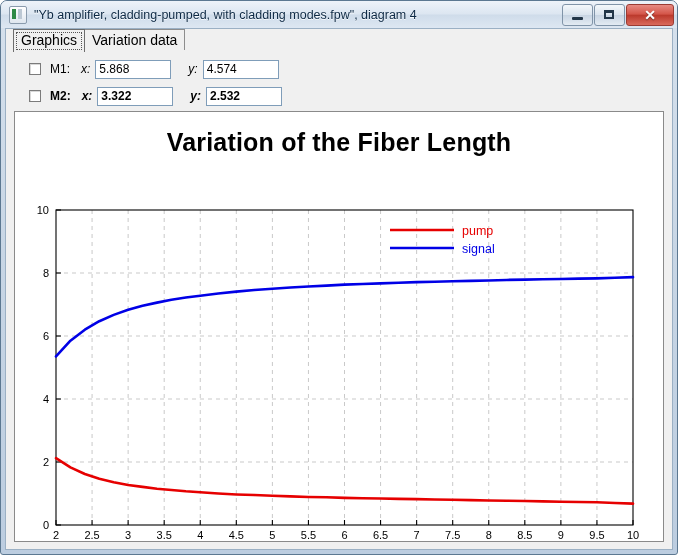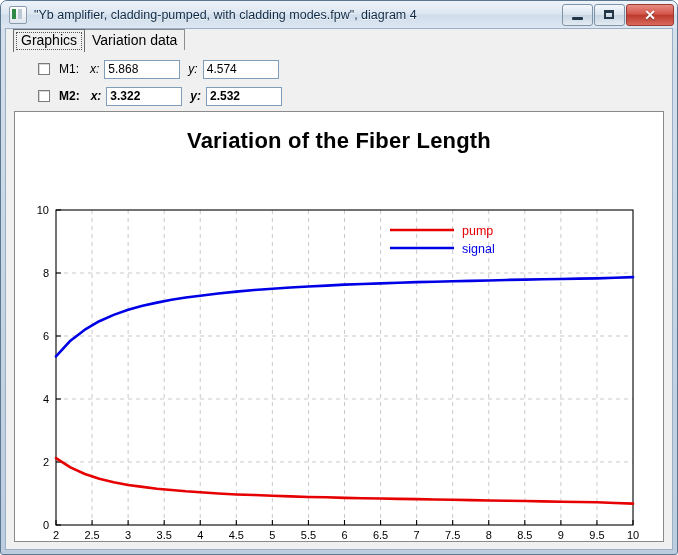--- a/index.html
+++ b/index.html
@@ -98,39 +98,39 @@
   .tab.selected .focusring{
     position:absolute;left:2px;top:2px;right:2px;bottom:2px;
     border:1px dotted #555;
   }
 
   
   .markerpanel{
     position:absolute;left:0;top:22px;right:0;height:54px;
     background:#f0f0f0;
   }
-  .mrow{position:absolute;left:32px;height:22px;display:flex;align-items:center;}
+  .mrow{position:absolute;left:23px;height:22px;display:flex;align-items:center;}
   .mrow.r1{top:7px;}
   .mrow.r2{top:34px;font-weight:bold;}
   .chk{
     width:12px;height:12px;box-sizing:border-box;
     border:1px solid #7b7b7b;background:#fff;
     box-shadow:inset 1px 1px 0 #d8d8d8;
     margin-right:9px;
   }
   .mlabel{font-size:12px;color:#000;margin-right:11px;}
   .axlabel{font-size:12px;color:#000;font-style:italic;margin-right:5px;}
   .axlabel.plain{font-style:normal;}
   .tinput{
     width:76px;height:19px;box-sizing:border-box;
     border:1px solid #7f9db9;background:#fff;
     font-size:12px;color:#000;
     padding:1px 3px;
     line-height:15px;
-    margin-right:8px;
+    margin-right:17px;
   }
   .tinput.blank{width:72px;}
   .tinput:last-child{margin-right:4px;}
 
   .btn{
     position:absolute;height:21px;box-sizing:border-box;
     border:1px solid #707070;
     background:linear-gradient(to bottom,#fdfdfd 0%,#f2f2f2 48%,#e9e9e9 52%,#f3f3f3 100%);
     font-size:12px;color:#000;
     text-align:center;line-height:19px;
@@ -143,21 +143,21 @@
   .drow .axlabel{margin-right:5px;}
 
   
   .chartbox{
     position:absolute;left:8px;top:82px;right:8px;bottom:7px;
     background:#fff;border:1px solid #8a8a8a;
     overflow:hidden;
   }
   .chart-title{
     position:absolute;left:0;right:0;top:16px;
-    text-align:center;font-size:22px;font-weight:bold;color:#000;
+    text-align:center;font-size:25px;font-weight:bold;color:#000;
     letter-spacing:.2px;
   }
   .plot-wrap{
     position:absolute;left:0;top:0;right:0;bottom:0;
   }
   svg{display:block;}
   .axis-line{stroke:#000;stroke-width:1.1;fill:none;}
   .gridline{stroke:#c9c9c9;stroke-width:1;stroke-dasharray:4 4;}
   .tickmark{stroke:#000;stroke-width:1.1;}
   .ticktext{font-family:"Liberation Sans", sans-serif;font-size:11px;fill:#000;}

